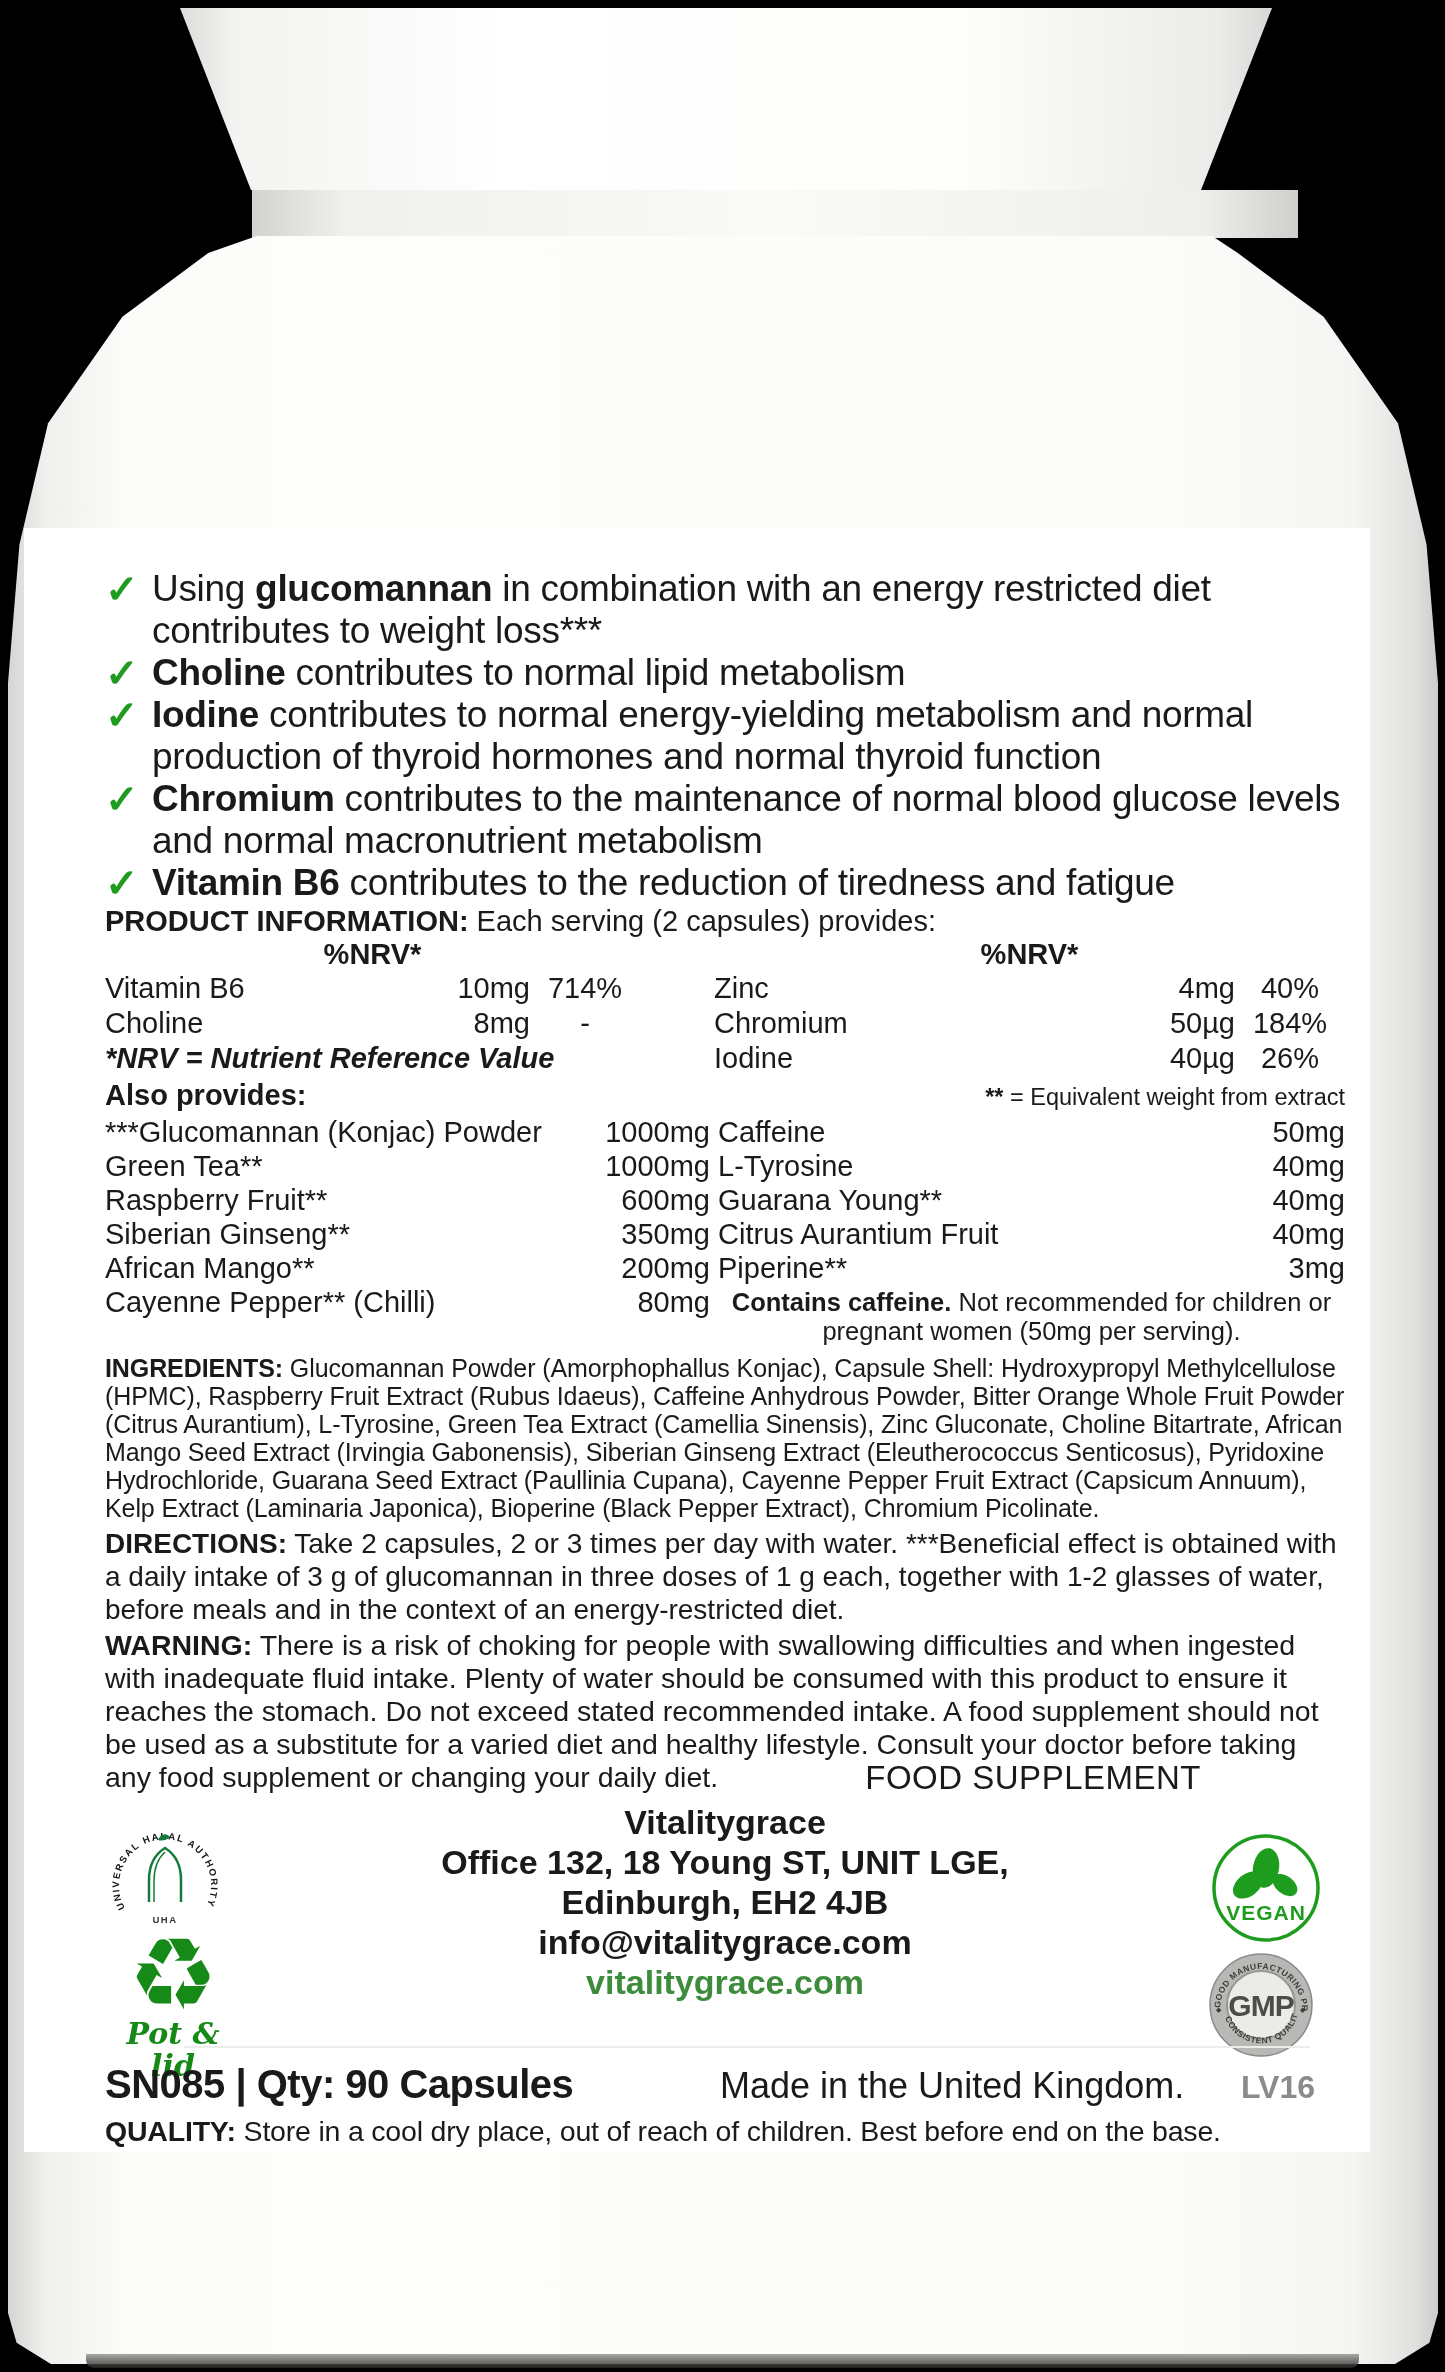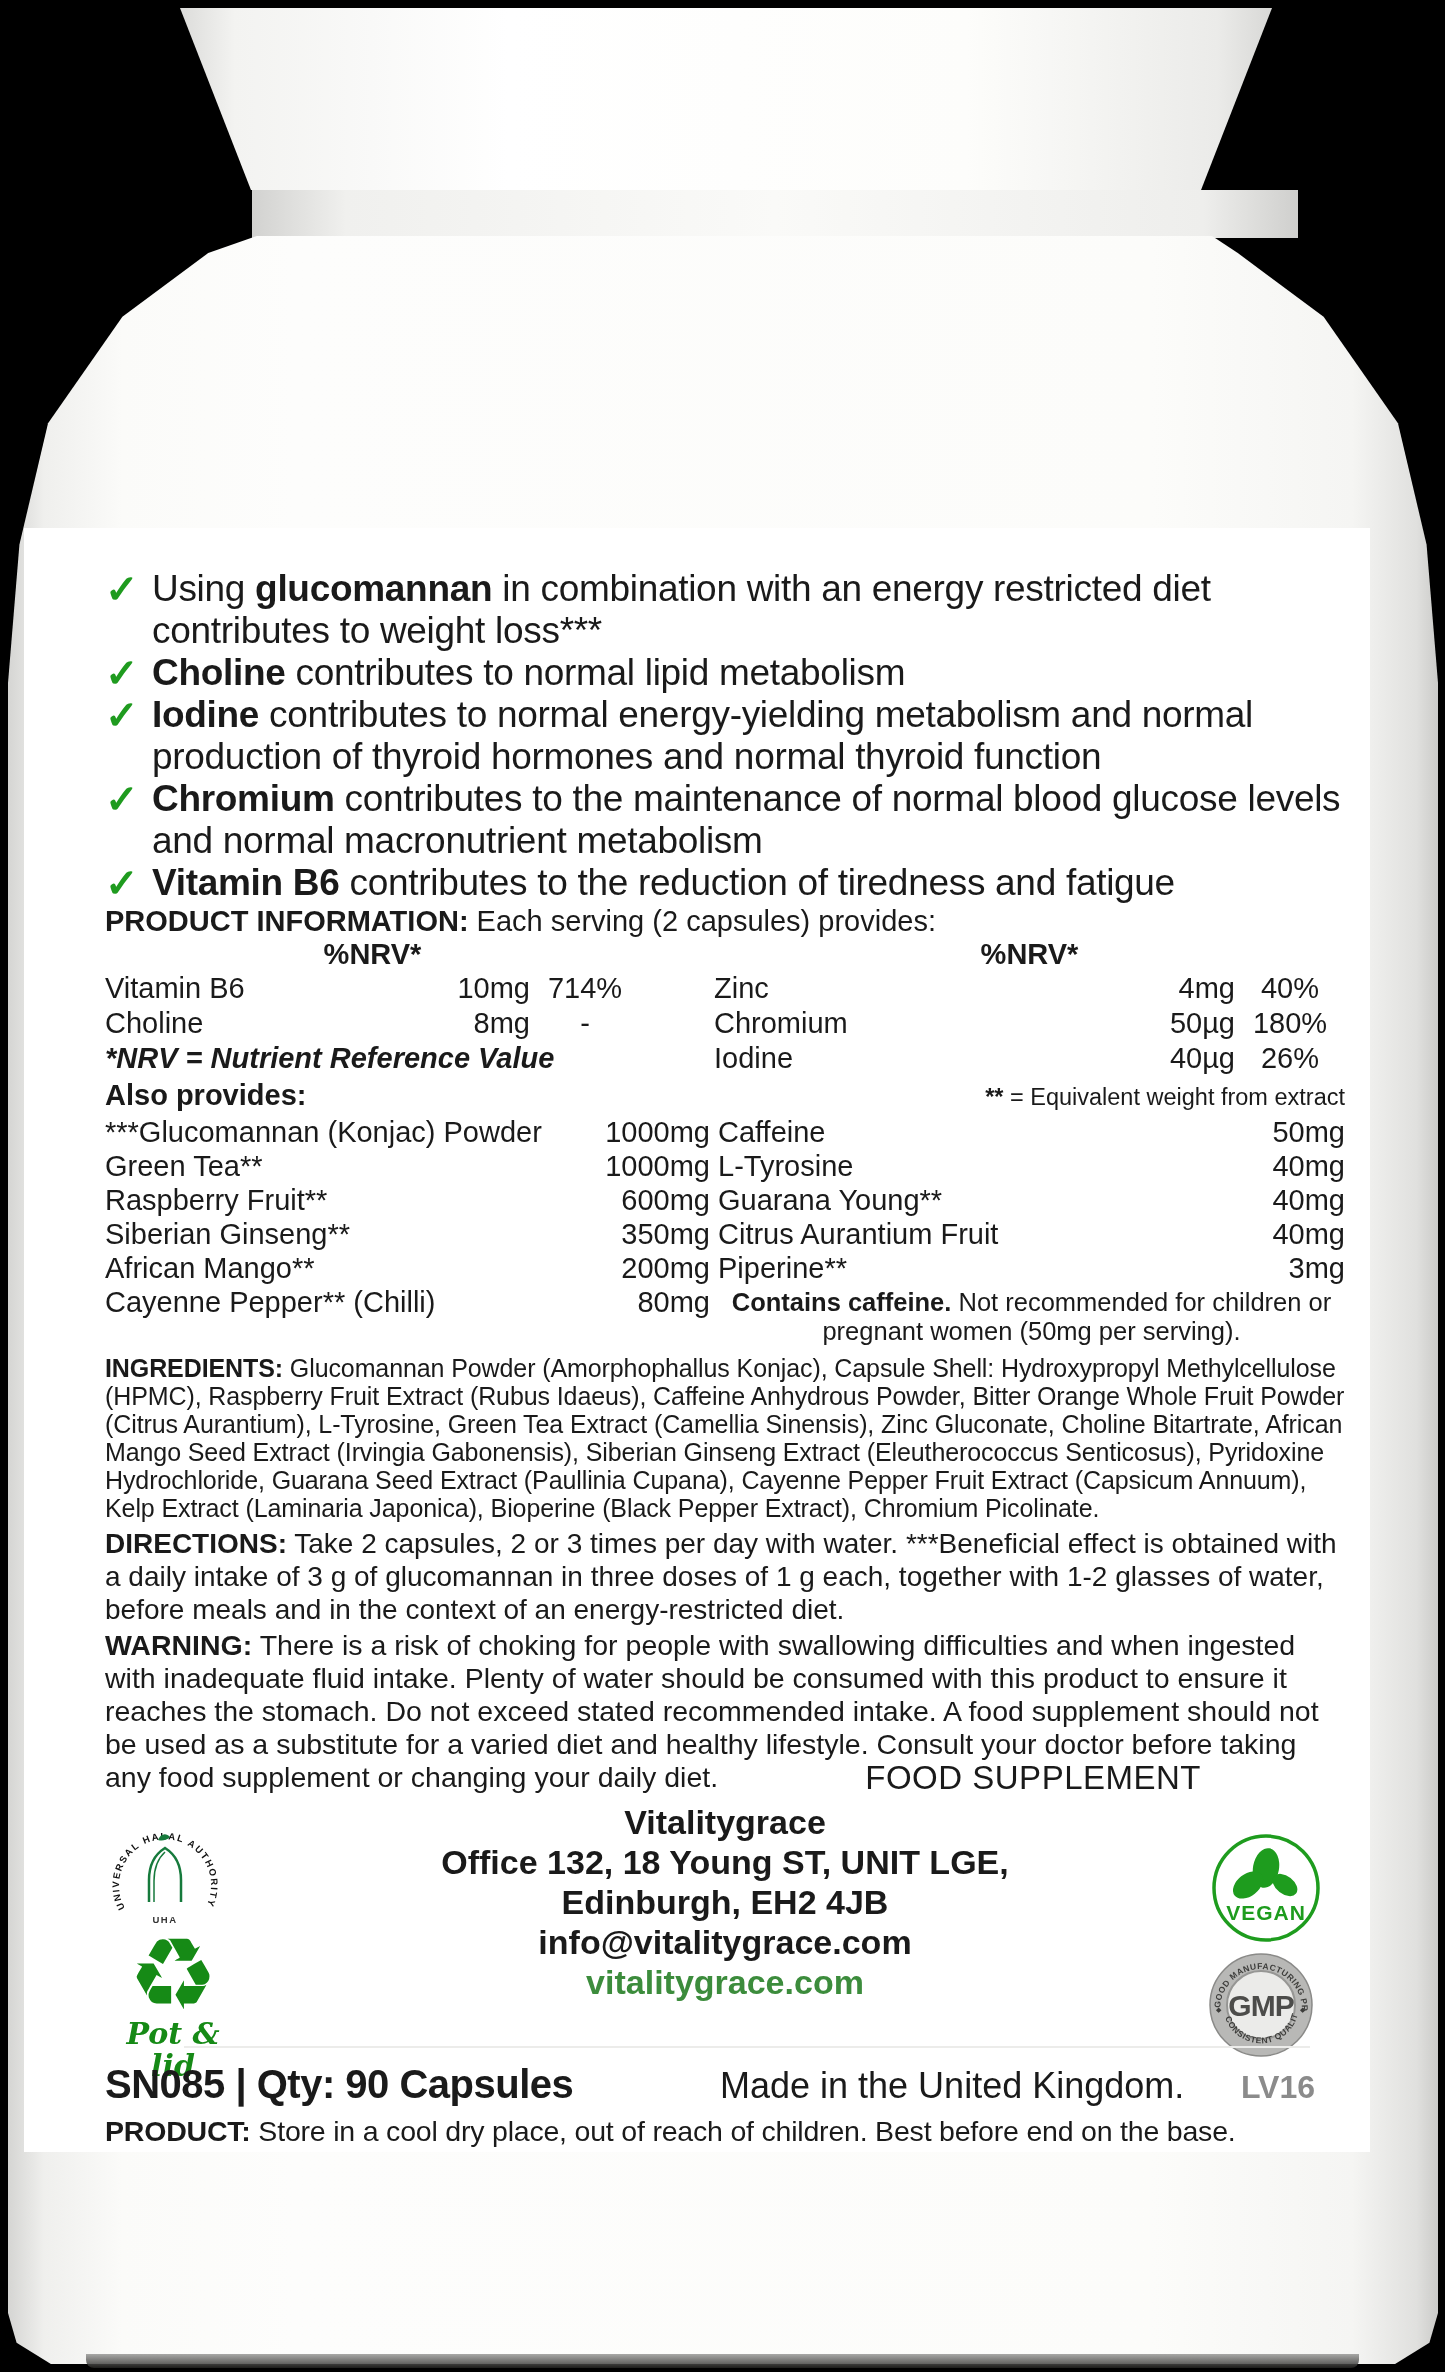--- a/index.html
+++ b/index.html
@@ -129,21 +129,21 @@
     <div class="pi-right">
       <div class="pi-head">%NRV*</div>
       <div class="pi-row">
         <span class="pi-name">Zinc</span>
         <span class="pi-amt">4mg</span>
         <span class="pi-nrv">40%</span>
       </div>
       <div class="pi-row">
         <span class="pi-name">Chromium</span>
         <span class="pi-amt">50µg</span>
-        <span class="pi-nrv">180%</span>
+        <span class="pi-nrv">184%</span>
       </div>
       <div class="pi-row">
         <span class="pi-name">Iodine</span>
         <span class="pi-amt">40µg</span>
         <span class="pi-nrv">26%</span>
       </div>
     </div>
   </div>
 
   <div class="also-row">
@@ -270,16 +270,16 @@
   </svg>
 
   <div class="divider"></div>
 
   <div class="footer">
     <div class="sku-row">
       <span class="sku">SN085 | Qty: 90 Capsules</span>
       <span class="made">Made in the United Kingdom.</span>
       <span class="code">LV16</span>
     </div>
-    <div class="storage"><b>PRODUCT:</b><span> Store in a cool dry place, out of reach of children. Best before end on the base.</span></div>
+    <div class="storage"><b>QUALITY:</b><span> Store in a cool dry place, out of reach of children. Best before end on the base.</span></div>
   </div>
 
 </div>
 
 </body></html>

